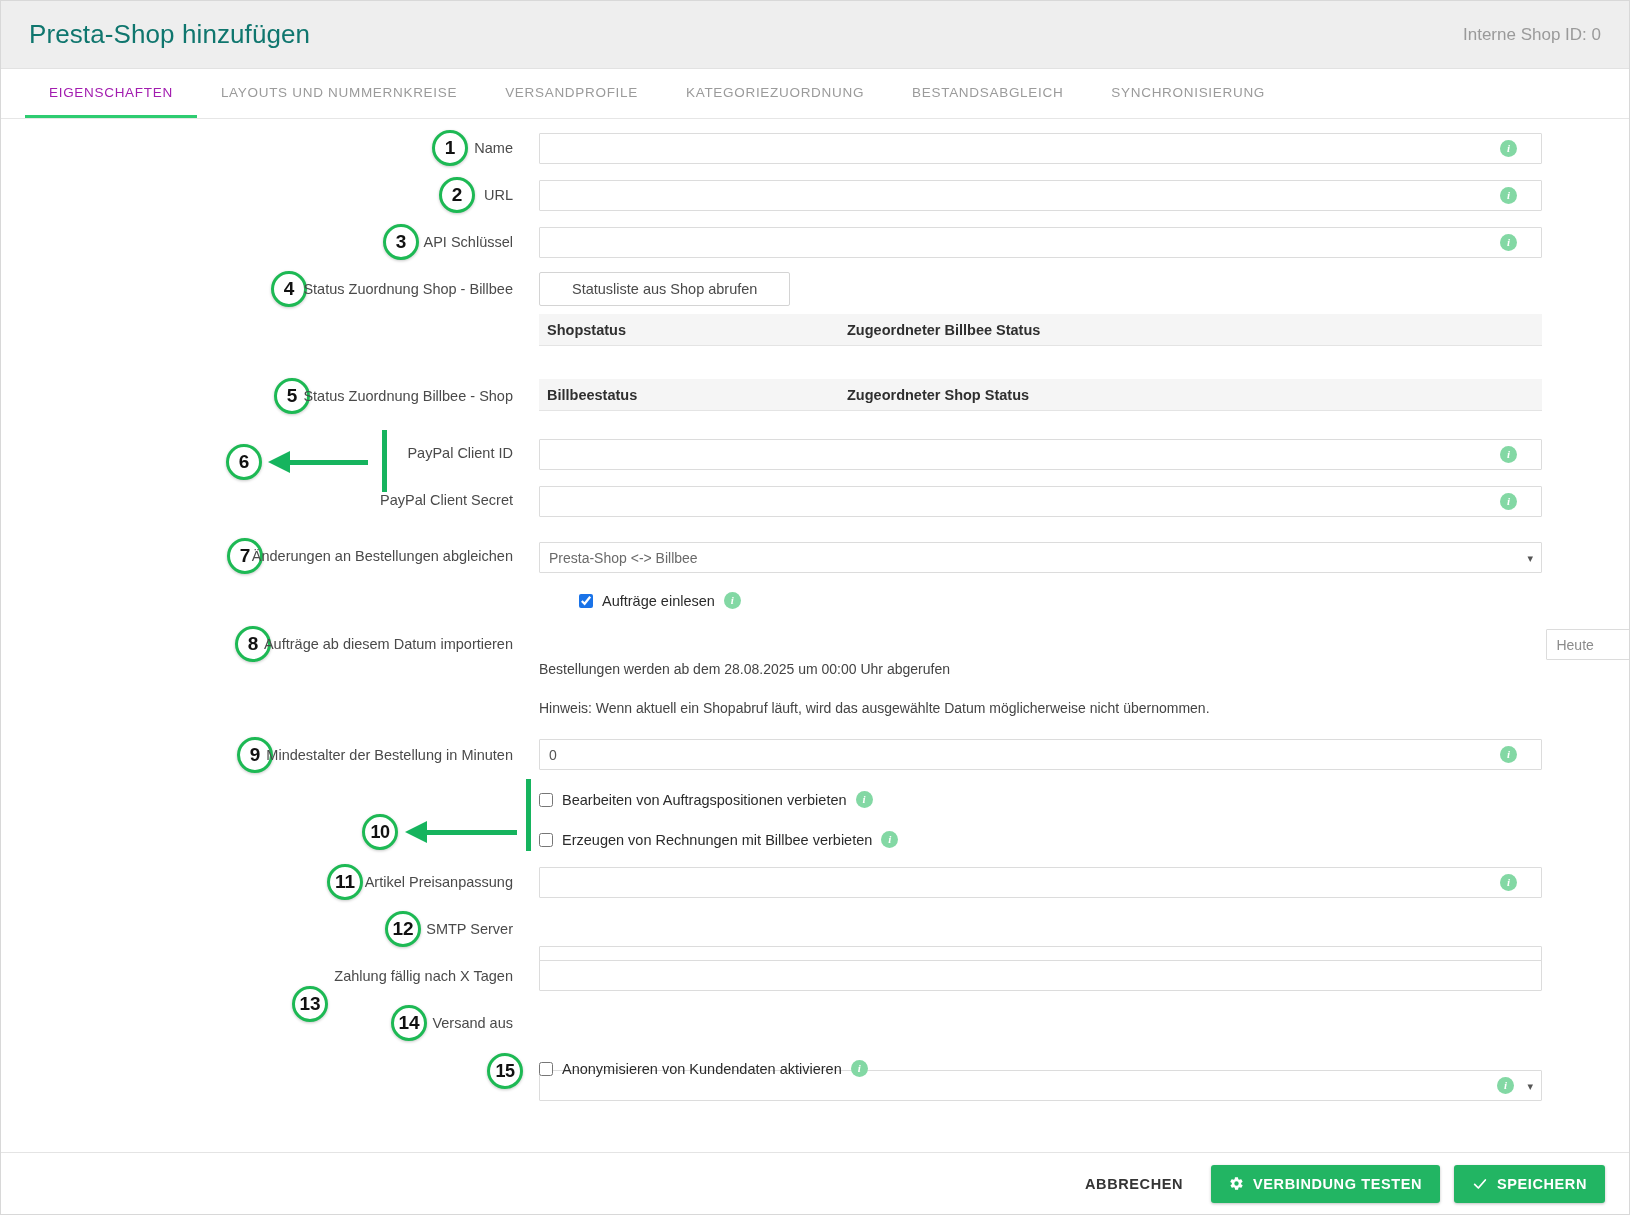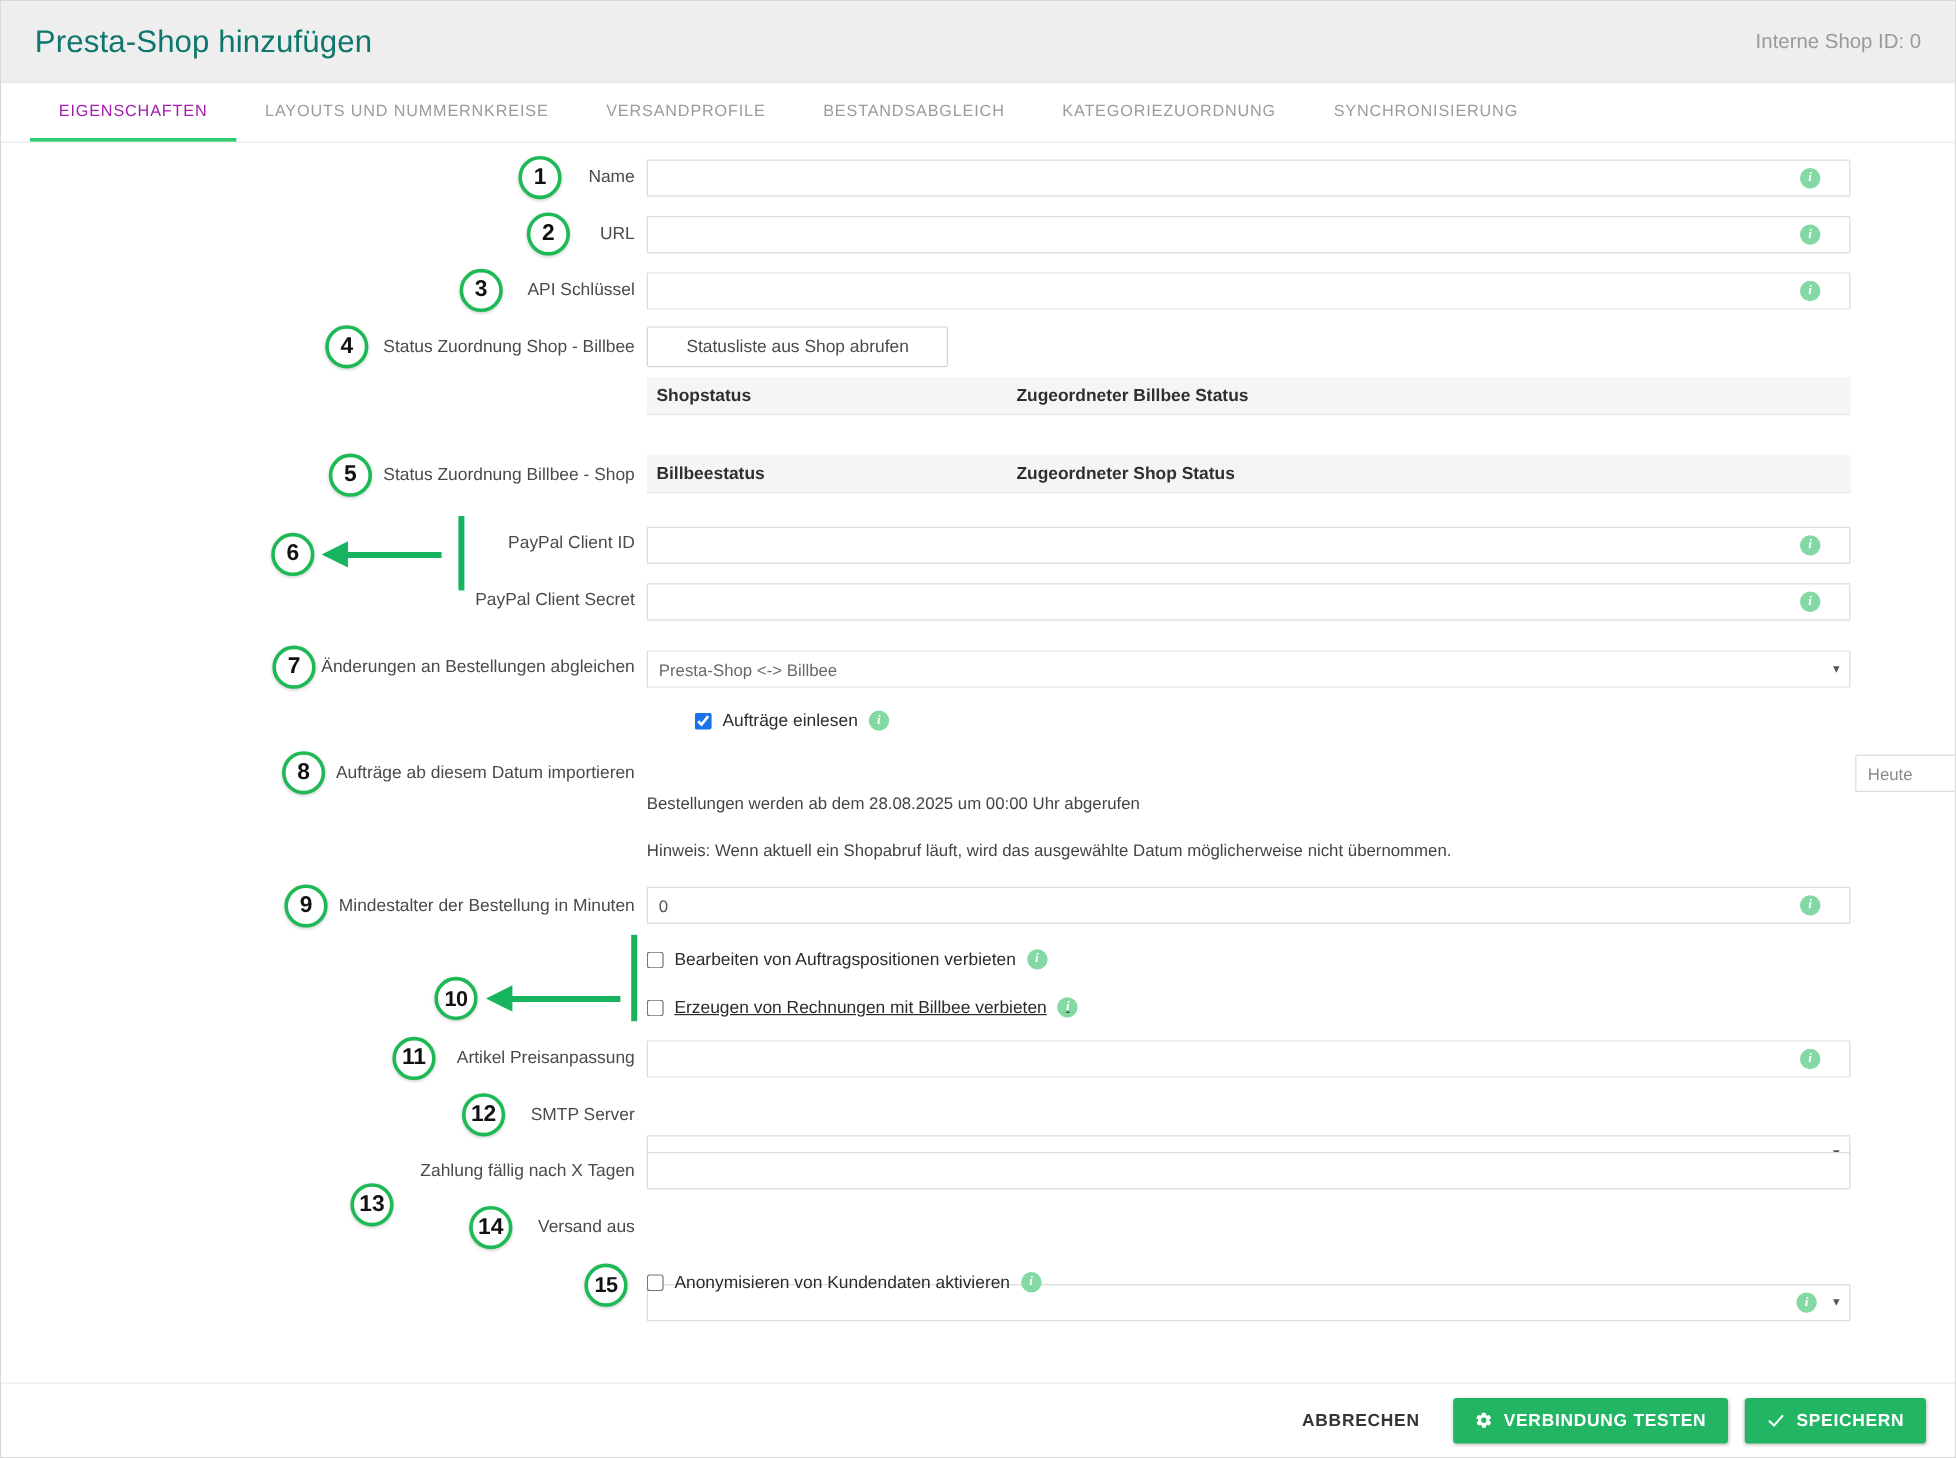--- a/index.html
+++ b/index.html
@@ -57,21 +57,21 @@
     overflow:hidden;
   }
   .lbl {
     position:absolute;
     text-align:right;
     font-size:14.5px;
     color:#4a4a4a;
     white-space:nowrap;
     right:0;
   }
-  .labelcol { position:absolute; width:512px; left:16px; }
+  .labelcol { position:absolute; width:512px; left:0; }
   .fieldcol { position:absolute; left:538px; }
 
   input.txt, .fakeinput {
     width:1003px; height:31px;
     border:1px solid #dcdcdc;
     background:#fff;
     font-size:14px; color:#555;
     padding:2px 34px 2px 9px;
     border-radius:1px;
     font-family:"Liberation Sans", sans-serif;
@@ -184,22 +184,22 @@
 
   <div class="titlebar">
     <div class="title">Presta-Shop hinzufügen</div>
     <div class="shopid">Interne Shop ID: 0</div>
   </div>
 
   <div class="tabstrip">
     <div class="tab active">EIGENSCHAFTEN</div>
     <div class="tab">LAYOUTS UND NUMMERNKREISE</div>
     <div class="tab">VERSANDPROFILE</div>
+    <div class="tab">KATEGORIEZUORDNUNG</div>
     <div class="tab">BESTANDSABGLEICH</div>
-    <div class="tab">KATEGORIEZUORDNUNG</div>
     <div class="tab">SYNCHRONISIERUNG</div>
   </div>
 
   <div class="content">
 
     
     <div class="badge" style="left:431px; top:11px;">1</div>
     <div class="lbl labelcol" style="top:21px;">Name</div>
     <div class="fieldcol" style="top:14px;">
       <input class="txt" type="text" value="" style="">
@@ -309,21 +309,21 @@
     <div class="arrow" style="left:404px; top:702px; width:112px;">
       <div class="head"></div>
       <div class="shaft" style="left:20px; right:0;"></div>
     </div>
     <div class="groupbar" style="left:525px; top:660px; height:72px;"></div>
     <div class="fieldcol chkline" style="top:672px;">
       <input type="checkbox" style="">
       <span>Bearbeiten von Auftragspositionen verbieten</span>
       <span class="infoicon inline">i</span>
     </div>
-    <div class="fieldcol chkline" style="top:712px;text-decoration:underline;">
+    <div class="fieldcol chkline" style="top:712px;">
       <input type="checkbox" style="">
       <span>Erzeugen von Rechnungen mit Billbee verbieten</span>
       <span class="infoicon inline">i</span>
     </div>
 
     
     <div class="badge" style="left:326px; top:745px;">11</div>
     <div class="lbl labelcol" style="top:755px;">Artikel Preisanpassung</div>
     <div class="fieldcol" style="top:748px;">
       <input class="txt" type="text" value="" style="">

